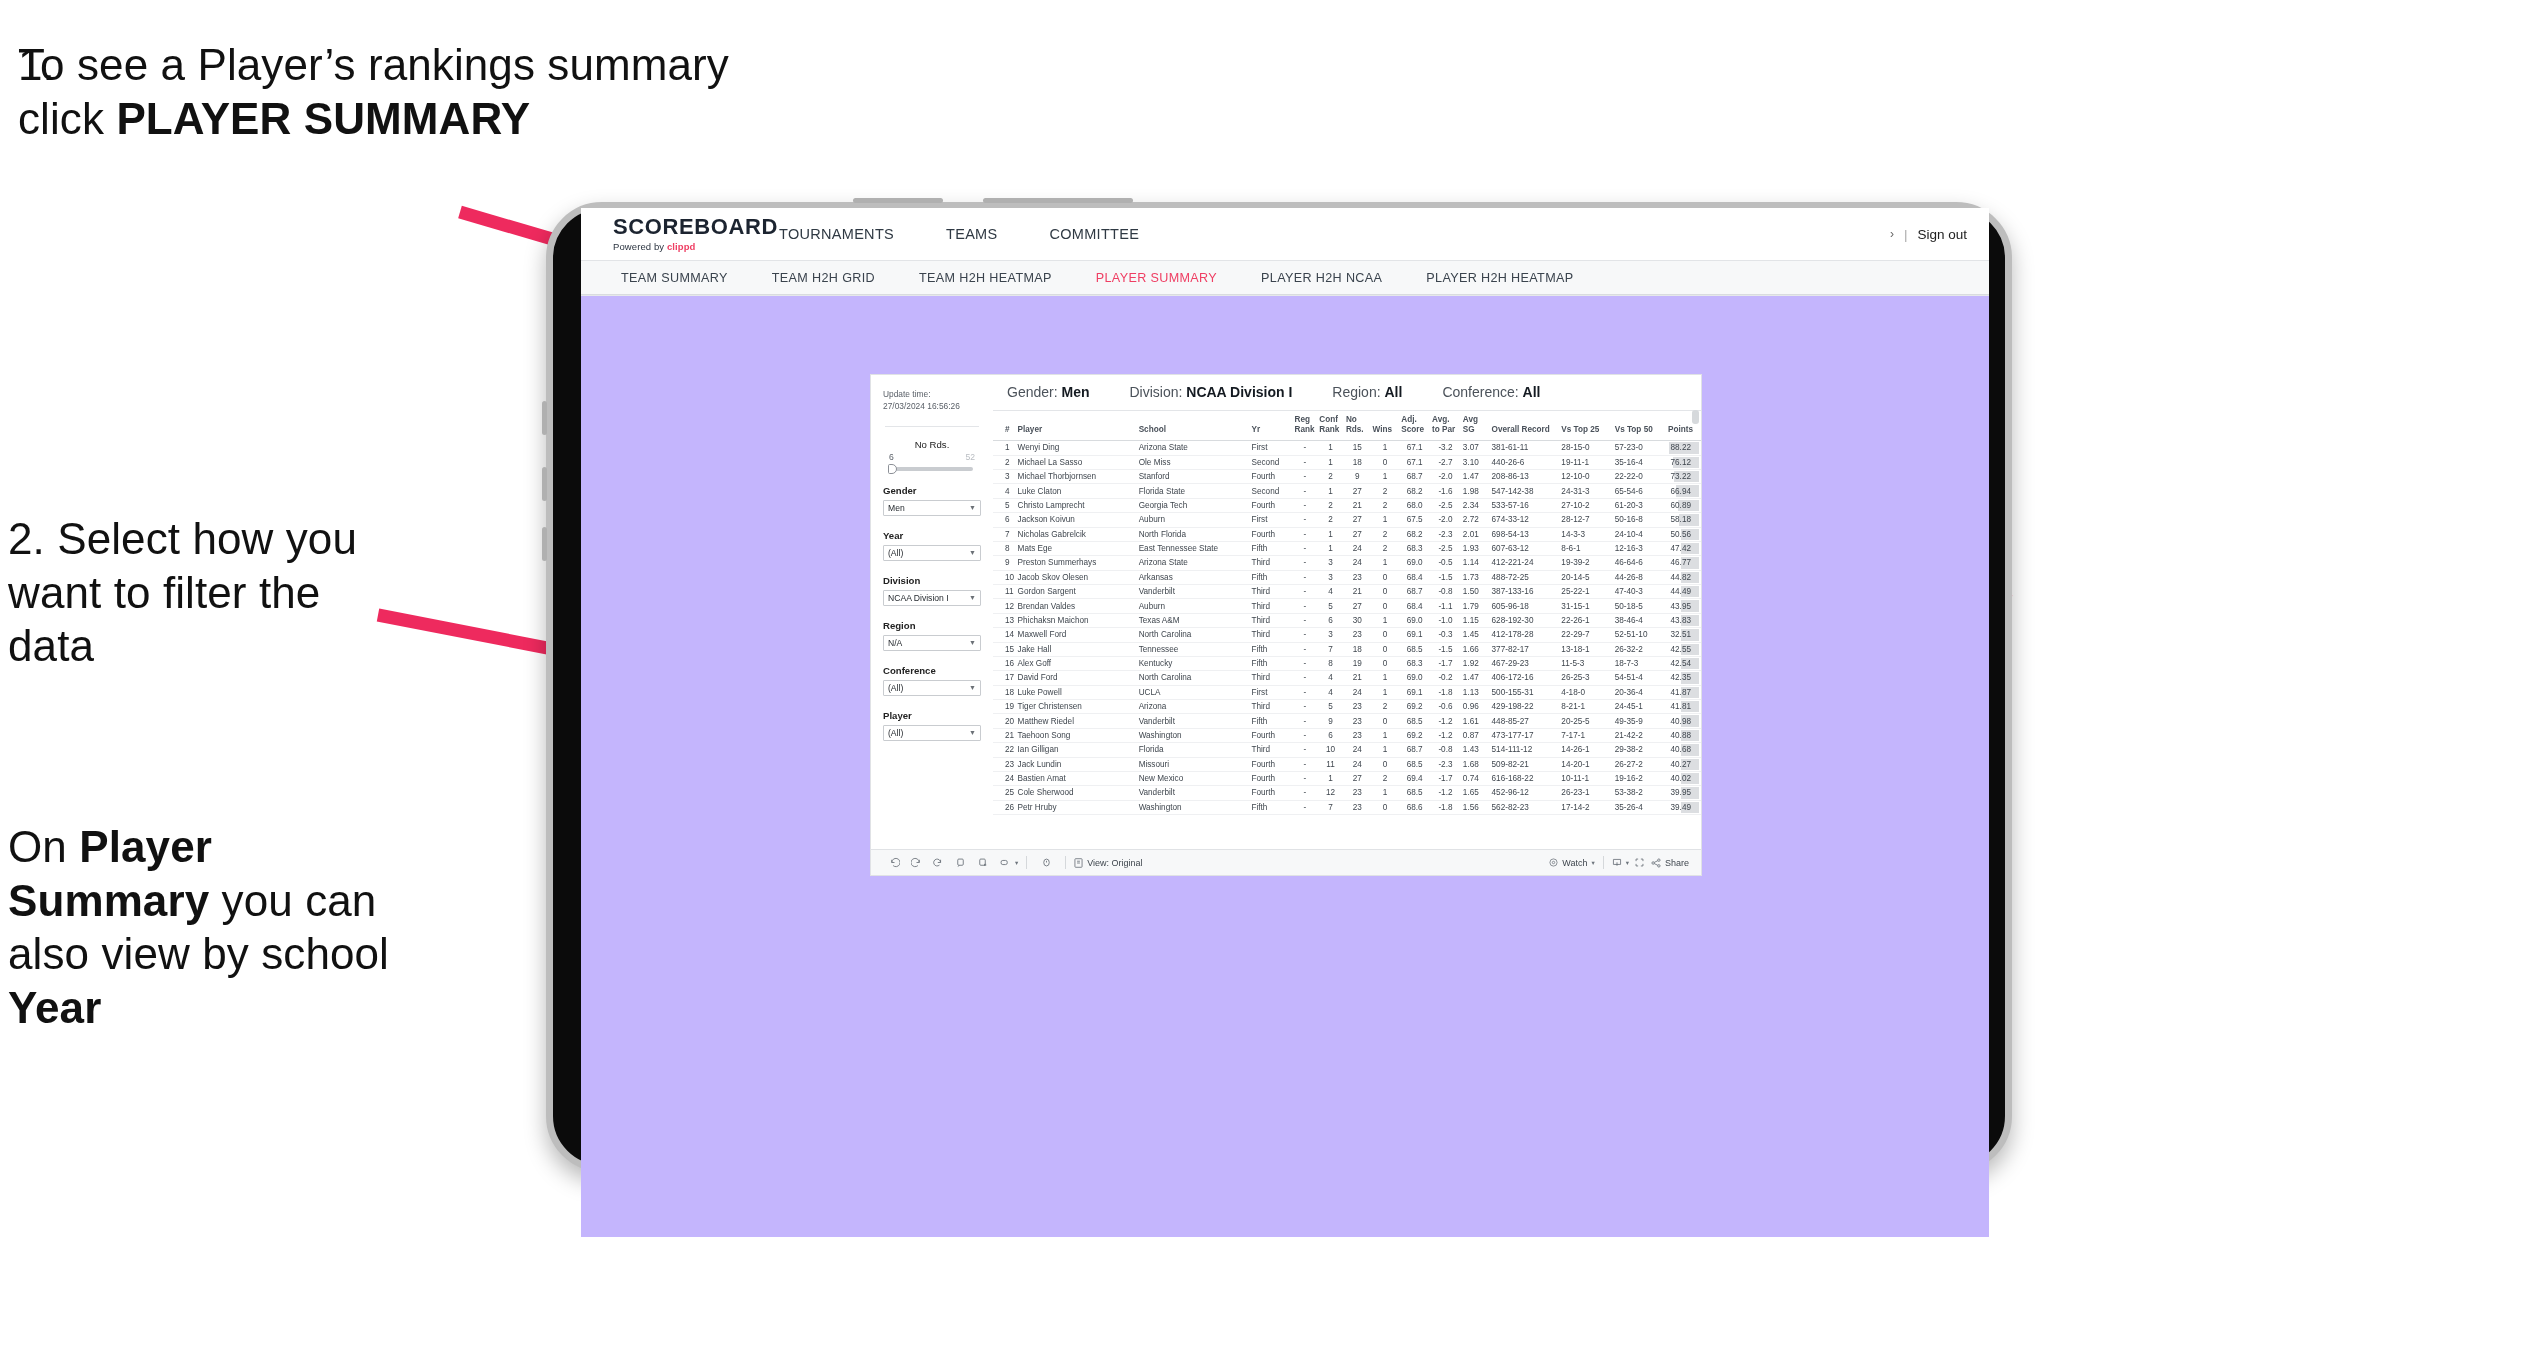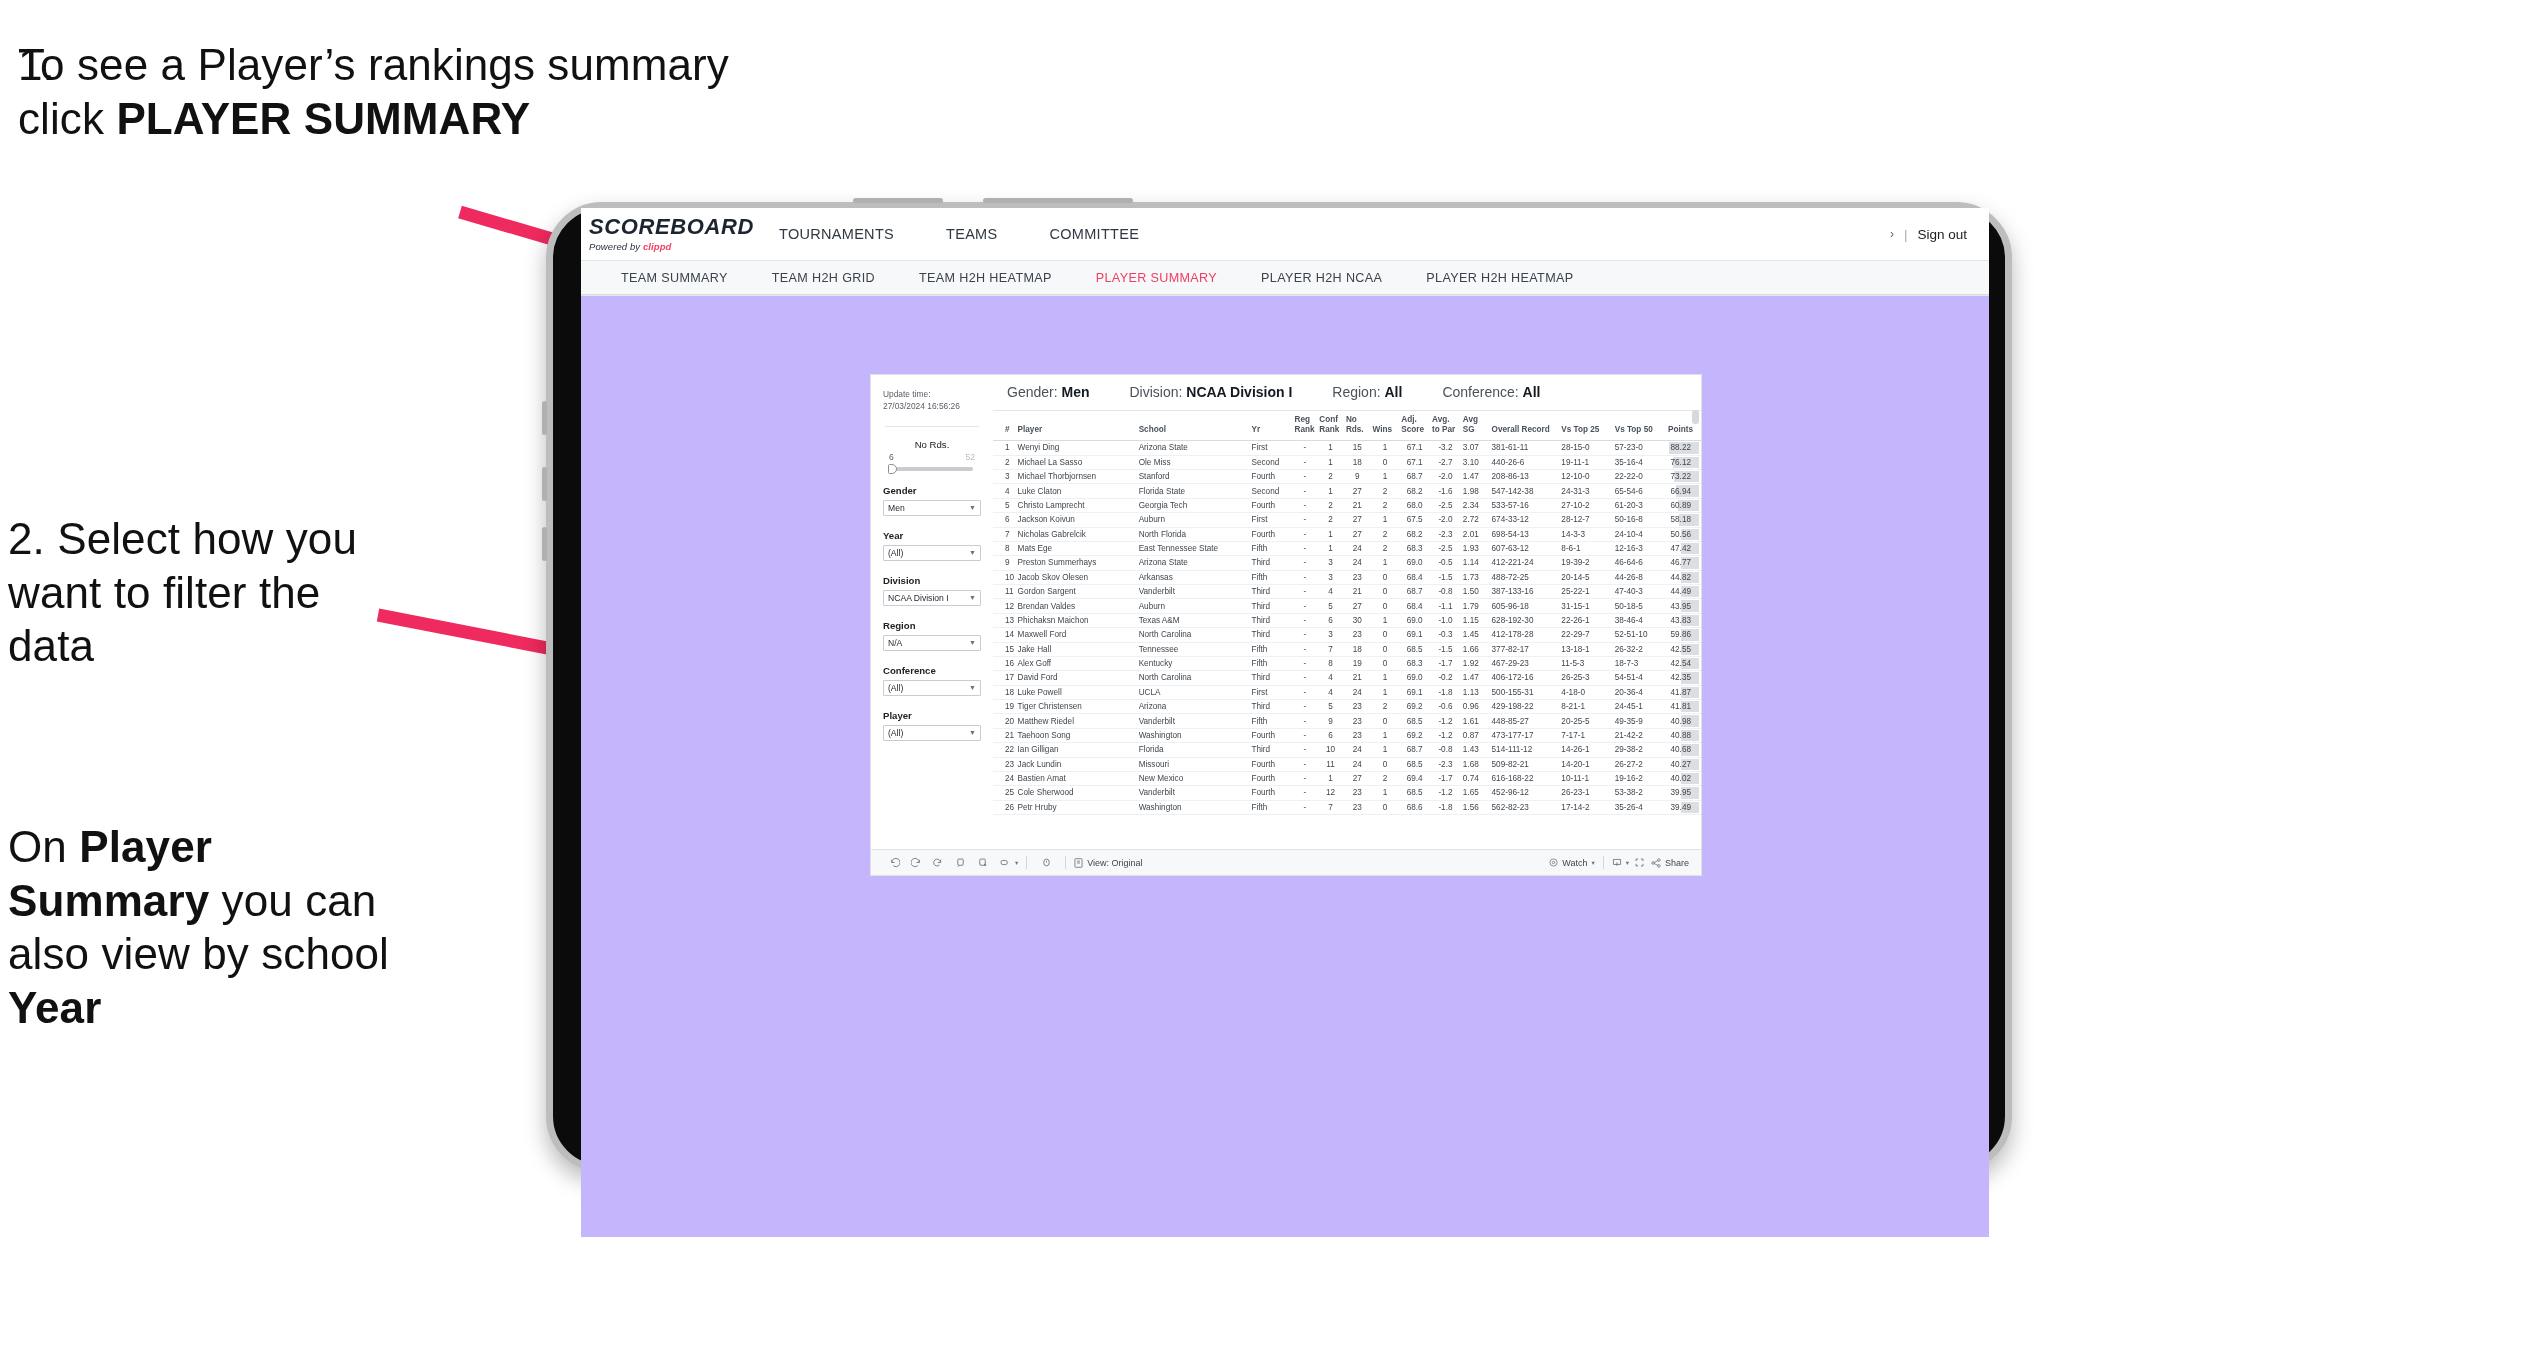--- a/index.html
+++ b/index.html
@@ -49,21 +49,21 @@
     position:absolute; left:28px; top:-1px; width:1408px; height:1029px;
     background:#e6e8ea; overflow:hidden;
   }
   #screenInner { position:absolute; left:0; top:0; width:1408px; height:1029px; }
 
   
   .app-header {
     position:absolute; left:0; top:0; width:1408px; height:52px;
     background:#ffffff; display:flex; align-items:center;
   }
-  .brand { width:172px; padding-left:8px;font-style:italic; }
+  .brand { width:172px; padding-left:32px; }
   .brand .logo {
     font-size:22px; font-weight:700; letter-spacing:.6px; color:#1c2430;
     font-family:"Liberation Sans", sans-serif; line-height:1;
     transform: scaleX(1.0);
   }
   .brand .powered { font-size:9.5px; color:#2b3440; margin-top:3px; letter-spacing:.1px; }
   .brand .powered .clippd { color:#ef3e63; font-weight:700; }
   .top-nav { display:flex; align-items:center; height:52px; }
   .top-nav .item {
     font-size:14.5px; color:#2f3943; padding:0 26px; letter-spacing:.3px;
@@ -576,21 +576,21 @@
                         <td class="c-rr">-</td>
                         <td class="c-cr">3</td>
                         <td class="c-nr">23</td>
                         <td class="c-win">0</td>
                         <td class="c-adj">69.1</td>
                         <td class="c-atp">-0.3</td>
                         <td class="c-sg">1.45</td>
                         <td class="c-ovr">412-178-28</td>
                         <td class="c-t25">22-29-7</td>
                         <td class="c-t50">52-51-10</td>
-                        <td class="c-pts pts-cell"><span class="pts-bg" style="width: 18px;"></span><span class="pts-val">59.86</span></td>
+                        <td class="c-pts pts-cell"><span class="pts-bg" style="width: 18px;"></span><span class="pts-val">32.51</span></td>
                       </tr>
                       <tr>
                         <td class="c-rank">15</td>
                         <td class="c-player">Jake Hall</td>
                         <td class="c-school">Tennessee</td>
                         <td class="c-yr">Fifth</td>
                         <td class="c-rr">-</td>
                         <td class="c-cr">7</td>
                         <td class="c-nr">18</td>
                         <td class="c-win">0</td>

